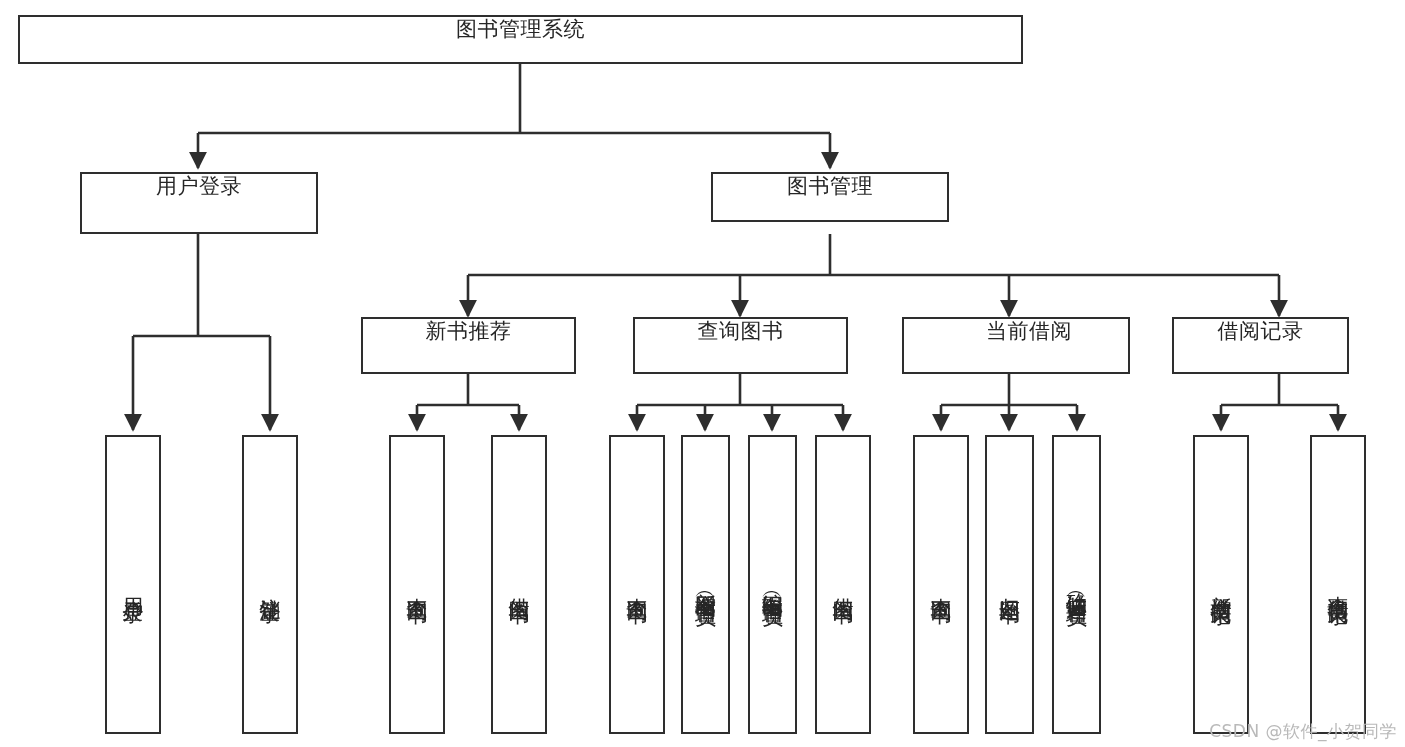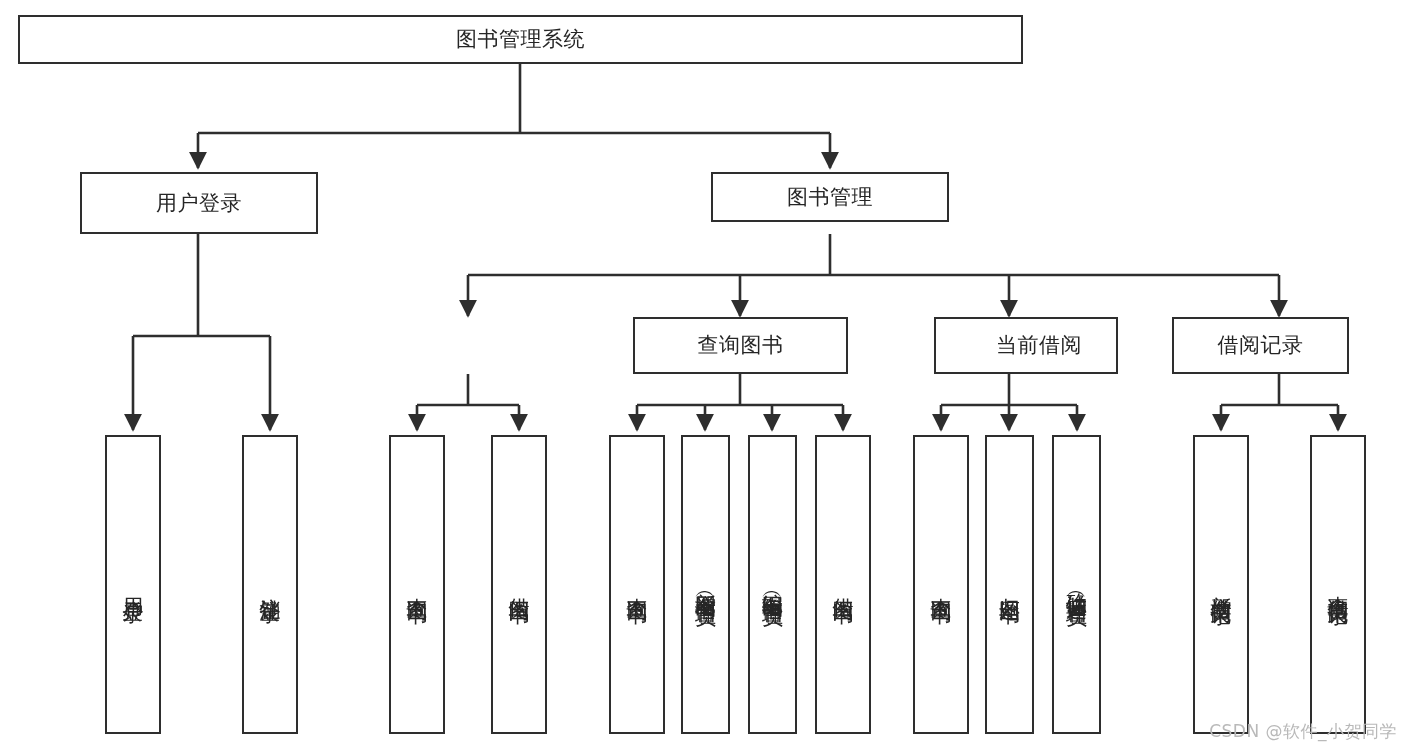--- a/index.html
+++ b/index.html
@@ -25,21 +25,20 @@
     width: 1405px;
     height: 747px;
     pointer-events: none;
   }
   .node {
     position: absolute;
     box-sizing: border-box;
     background: #ffffff;
     border: 2px solid #2e2e2e;
     display: flex;
-    align-items: center;
     justify-content: center;
     color: #262626;
   }
   .node .label {
     display: block;
     text-align: center;
     line-height: 1.18;
   }
   
   .node.horiz .label {
@@ -135,24 +134,27 @@
     <span class="label">图书管理系统</span>
   </div>
 
   <div class="node horiz" style="left:80px; top:172px; width:238px; height:62px;">
     <span class="label">用户登录</span>
   </div>
   <div class="node horiz" style="left:711px; top:172px; width:238px; height:50px;">
     <span class="label">图书管理</span>
   </div>
 
+  <div class="node horiz" style="left:361px; top:317px; width:215px; height:57px;">
+    <span class="label">新书推荐</span>
+  </div>
   <div class="node horiz" style="left:633px; top:317px; width:215px; height:57px;">
     <span class="label">查询图书</span>
   </div>
-  <div class="node horiz" style="left:934px; top:317px; width:184px; height:57px;padding-left:26px;">
+  <div class="node horiz" style="left:902px; top:317px; width:228px; height:57px;padding-left:26px;">
     <span class="label">当前借阅</span>
   </div>
   <div class="node horiz" style="left:1172px; top:317px; width:177px; height:57px;">
     <span class="label">借阅记录</span>
   </div>
 
   <div class="node leaf" style="left:105px; top:435px; width:56px; height:299px;">
     <span class="label">用户登录</span>
   </div>
   <div class="node leaf" style="left:242px; top:435px; width:56px; height:299px;">

